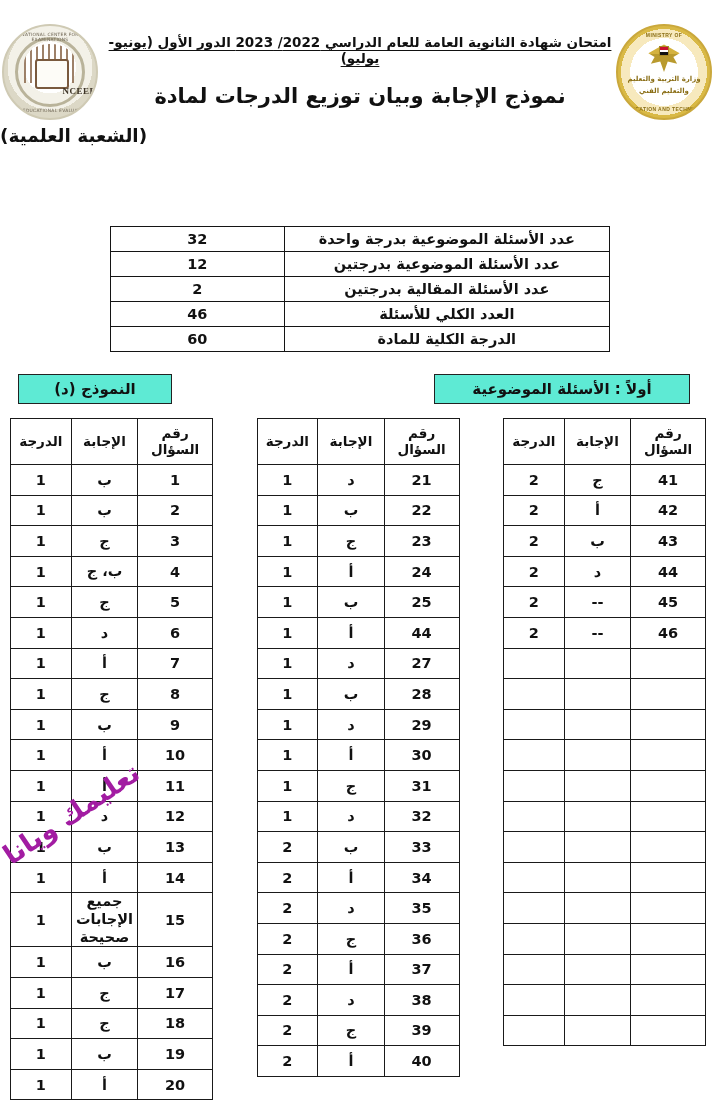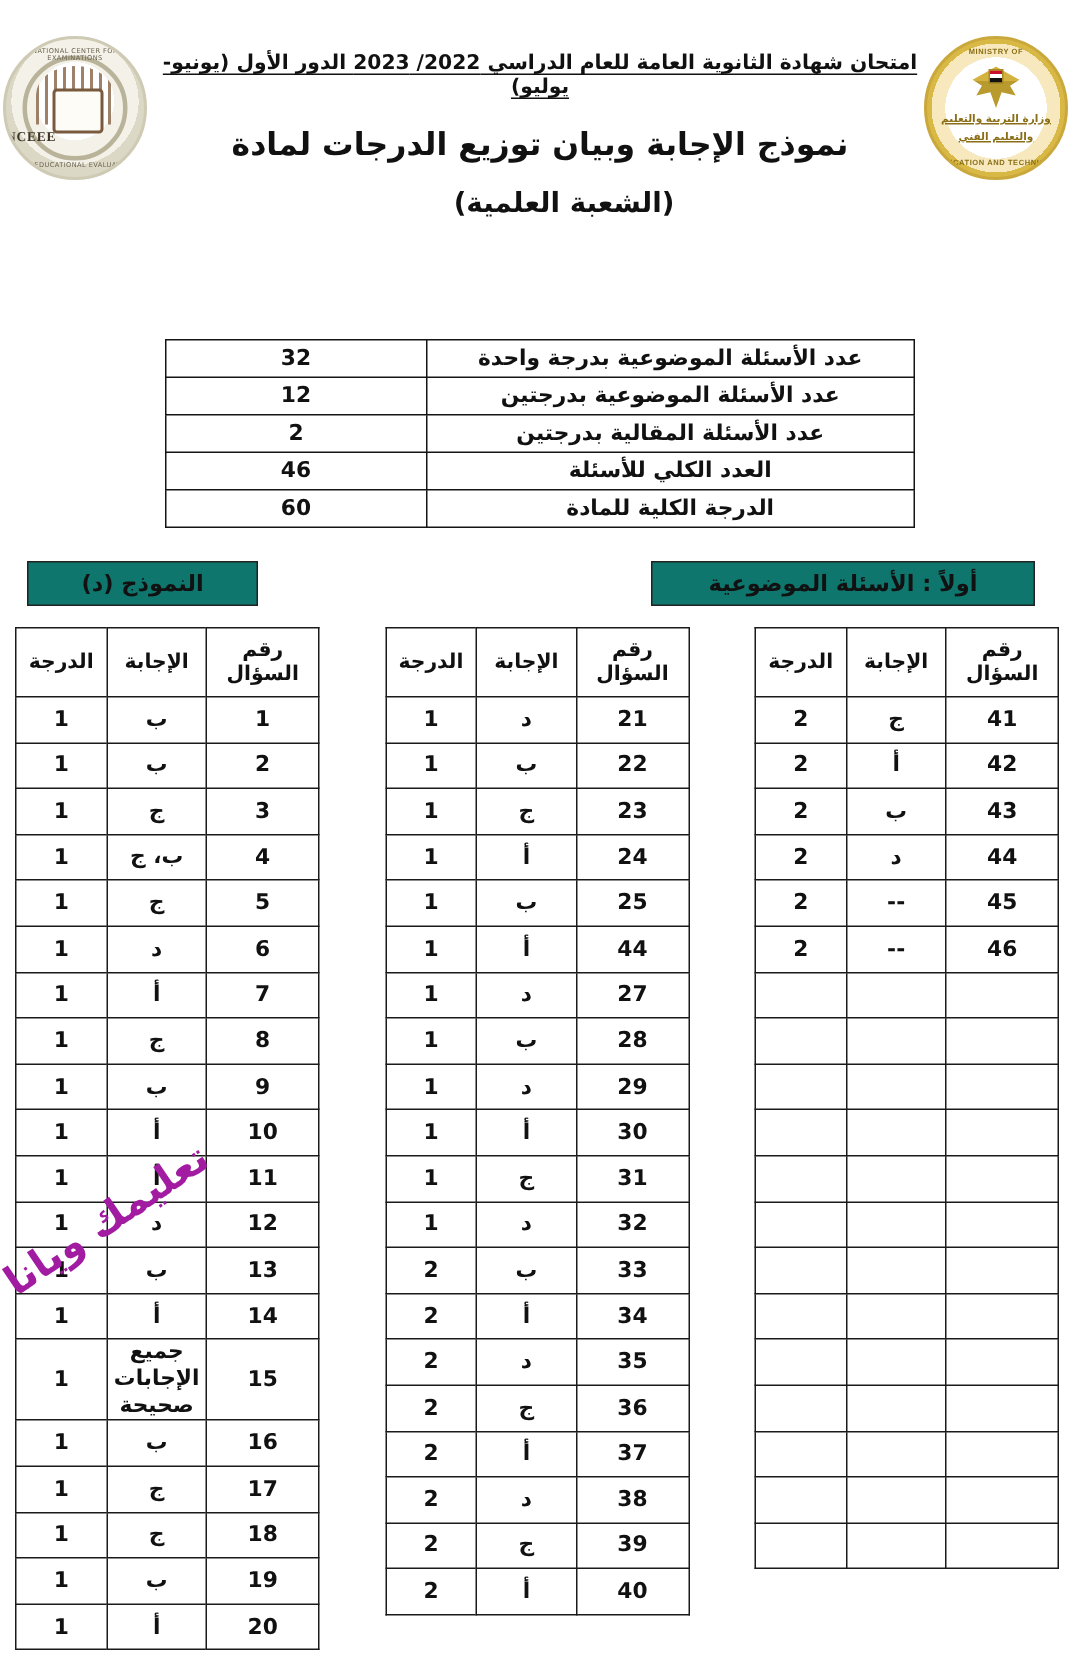--- a/index.html
+++ b/index.html
@@ -61,21 +61,21 @@
     position: absolute;
     left: 34%; top: 36%;
     width: 32%; height: 28%;
     border: 2px solid #7a5a3e;
     border-radius: 3px;
     background: #fdfcf7;
   }
   .seal-nceee .name {
     position: absolute;
     left: 0; right: 0; bottom: 24%;
-    text-align: left;
+    text-align: right;
     font-size: 9px;
     font-weight: bold;
     letter-spacing: .5px;
     color: #3c3326;
     font-family: "Liberation Serif", serif;
   }
   .seal-nceee .arc-top,
   .seal-nceee .arc-bot {
     position: absolute;
     left: 0; right: 0;
@@ -129,21 +129,20 @@
     border: .5px solid #a88a25;
     box-sizing: border-box;
   }
   .seal-moe .ar1, .seal-moe .ar2 {
     position: absolute;
     left: 8%; right: 8%;
     text-align: center;
     font-size: 7px;
     font-weight: bold;
     color: #8a6e16;
-    text-decoration: underline;
   }
   .seal-moe .ar1 { top: 53%; }
   .seal-moe .ar2 { top: 66%; }
 
   .title-line {
     text-align: center;
     font-size: 13.5px;
     font-weight: bold;
     padding-top: 18px;
     text-decoration: underline;
@@ -157,25 +156,24 @@
     font-weight: bold;
     margin-top: 18px;
   }
   .title-sub {
     text-align: center;
     font-size: 18.5px;
     font-weight: bold;
     margin-top: 17px;
   }
   .title-sub2 {
-    text-align: center;
+    text-align: left;
     font-size: 18.5px;
     font-weight: bold;
     margin-top: 17px;
-    padding-left: 32px;
   }
 
   
   .summary-wrap {
     width: 500px;
     margin: 20px auto 0 auto;
   }
   table.summary {
     border-collapse: collapse;
     width: 100%;
@@ -200,21 +198,21 @@
   }
   .hdr-box {
     position: absolute;
     border: 1px solid #222222;
     font-size: 15px;
     font-weight: bold;
     text-align: center;
     line-height: 28px;
     height: 30px;
     box-sizing: border-box;
-    background: #0f766e;
+    background: #5eead4;
   }
   .hdr-box.first  { right: 30px; width: 256px; }
   .hdr-box.model  { left: 18px;  width: 154px; }
 
   
   .tables {
     display: flex;
     flex-direction: row;
     justify-content: space-between;
     padding: 0 14px 0 10px;

